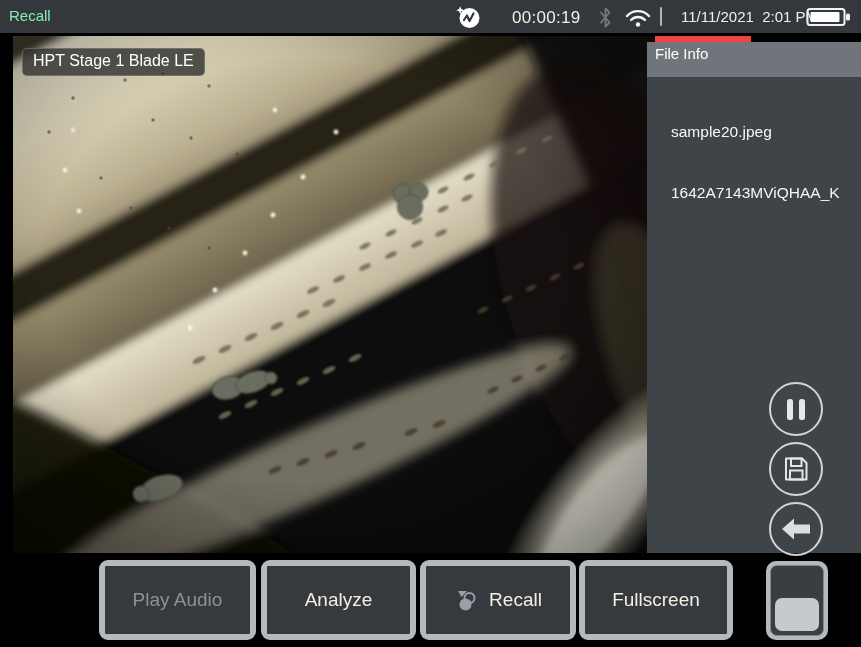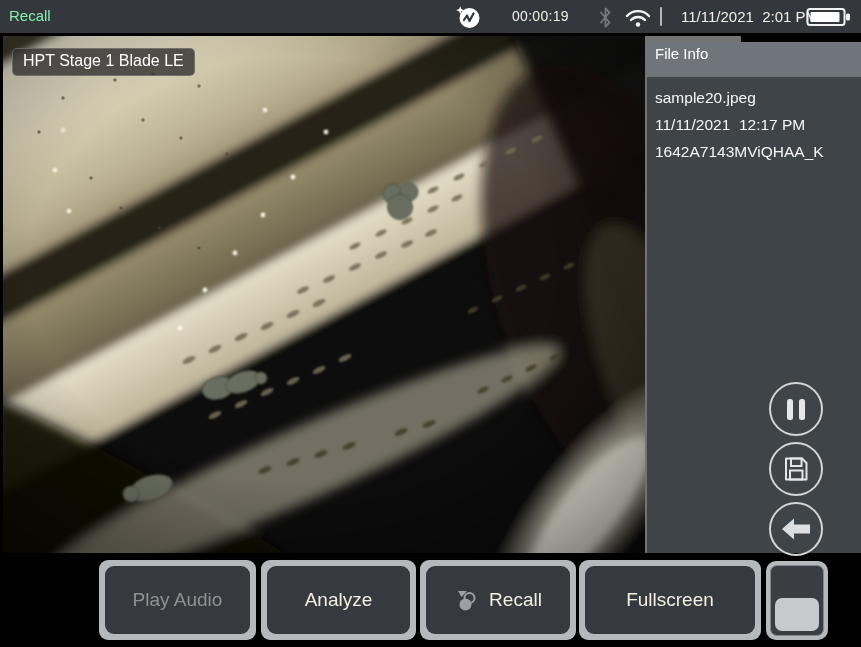--- a/index.html
+++ b/index.html
@@ -4,57 +4,57 @@
 <style>
   html,body{margin:0;padding:0;background:#000;}
   body{width:861px;height:647px;position:relative;overflow:hidden;
        font-family:"Liberation Sans",sans-serif;-webkit-font-smoothing:antialiased;}
 
   
   .topbar{position:absolute;left:0;top:0;width:861px;height:33px;background:#34383c;color:#f2efe6;}
   .topbar .recall{position:absolute;left:9px;top:7px;font-size:15px;color:#86efac;}
   .tb-icon{position:absolute;top:4px;}
   .tb-status{left:455px;}
-  .tb-timer{position:absolute;left:512px;top:8px;font-size:14px;letter-spacing:.3px;}
+  .tb-timer{position:absolute;left:512px;top:8px;font-size:17px;letter-spacing:.3px;}
   .tb-bt{left:598px;top:7px;}
   .tb-wifi{left:624px;top:8px;}
   .tb-div{position:absolute;left:660px;top:7px;width:2px;height:19px;background:#b4b7ba;border-radius:1px;}
   .tb-date{position:absolute;left:681px;top:8px;font-size:15px;white-space:pre;}
   .tb-batt{left:806px;top:6px;}
 
   
-  .video{position:absolute;left:3px;top:36px;width:738px;height:517px;background:#737373;overflow:hidden;}
+  .video{position:absolute;left:13px;top:36px;width:738px;height:517px;background:#ef4444;overflow:hidden;}
   .video svg{display:block;}
   .taglabel{position:absolute;left:9px;top:12px;background:rgba(48,48,46,.8);
             border:1px solid rgba(140,140,135,.55);border-radius:5px;color:#fff;
             font-size:16px;padding:3px 10px 5px;white-space:nowrap;}
 
   
   .panel{position:absolute;left:647px;top:42px;width:214px;height:511px;background:#3f4449;color:#f6f6f6;}
   .panel-h{height:35px;background:#70757b;font-size:15px;line-height:23px;padding-left:8px;color:#fff;}
   .panel .rows{padding-top:7px;}
-  .panel .rows>div{padding-left:8px;font-size:15.5px;line-height:27px;white-space:pre;}
+  .panel .rows>div{padding-left:24px;font-size:15.5px;line-height:27px;white-space:pre;margin-top:34px;}
 
   
   .circ{position:absolute;left:769px;width:54px;height:54px;border:2.5px solid #d3d5d6;
         border-radius:50%;background:transparent;box-sizing:border-box;
         display:flex;align-items:center;justify-content:center;cursor:pointer;}
   .circ.pause{top:382px;} .circ.save{top:442px;} .circ.back{top:502px;}
   .pausebars{display:flex;gap:6px;}
   .pausebars i{display:block;width:6px;height:21px;background:#e6e7e8;border-radius:2.5px;}
 
   
   .btn{position:absolute;top:560px;height:80px;background:#b6b9bc;border-radius:9px;
        padding:6px;box-sizing:border-box;cursor:pointer;}
-  .btn-inner{width:100%;height:100%;background:#36393d;border-radius:9px;display:flex;
+  .btn-inner{width:100%;height:100%;background:#36393d;border-radius:1px;display:flex;
              align-items:center;justify-content:center;gap:9px;color:#f3efe2;font-size:19px;}
   .btn.play{left:99px;width:157px;}
   .btn.analyze{left:261px;width:155px;}
   .btn.image{left:420px;width:156px;}
-  .btn.fullscreen{left:579px;width:182px;}
+  .btn.fullscreen{left:579px;width:154px;}
   .btn.disabled .btn-inner{color:#8f9295;}
   .toggle{position:absolute;left:766px;top:561px;width:62px;height:79px;background:#b6b9bc;
           border-radius:10px;padding:4px;box-sizing:border-box;cursor:pointer;}
   .toggle-inner{width:100%;height:100%;background:#3a3d41;border-radius:7px;position:relative;
                 border:1px solid #85888b;box-sizing:border-box;}
   .toggle-knob{position:absolute;left:4px;right:4px;bottom:4px;height:33px;background:#c7cacc;border-radius:7px;}
 </style>
 </head>
 <body>
 
@@ -244,21 +244,20 @@
     <rect x="0" y="0" width="642" height="517" fill="url(#vign)"></rect>
   </svg>
 
   <div class="taglabel">HPT Stage 1 Blade LE</div>
 </div>
 
 <div class="panel">
   <div class="panel-h">File Info</div>
   <div class="rows">
     <div>sample20.jpeg</div>
-    <div>11/11/2021  12:17 PM</div>
     <div>1642A7143MViQHAA_K</div>
   </div>
 </div>
 
 <div class="circ pause">
   <span class="pausebars">
       <i></i>
       <i></i>
     </span>
 </div>

